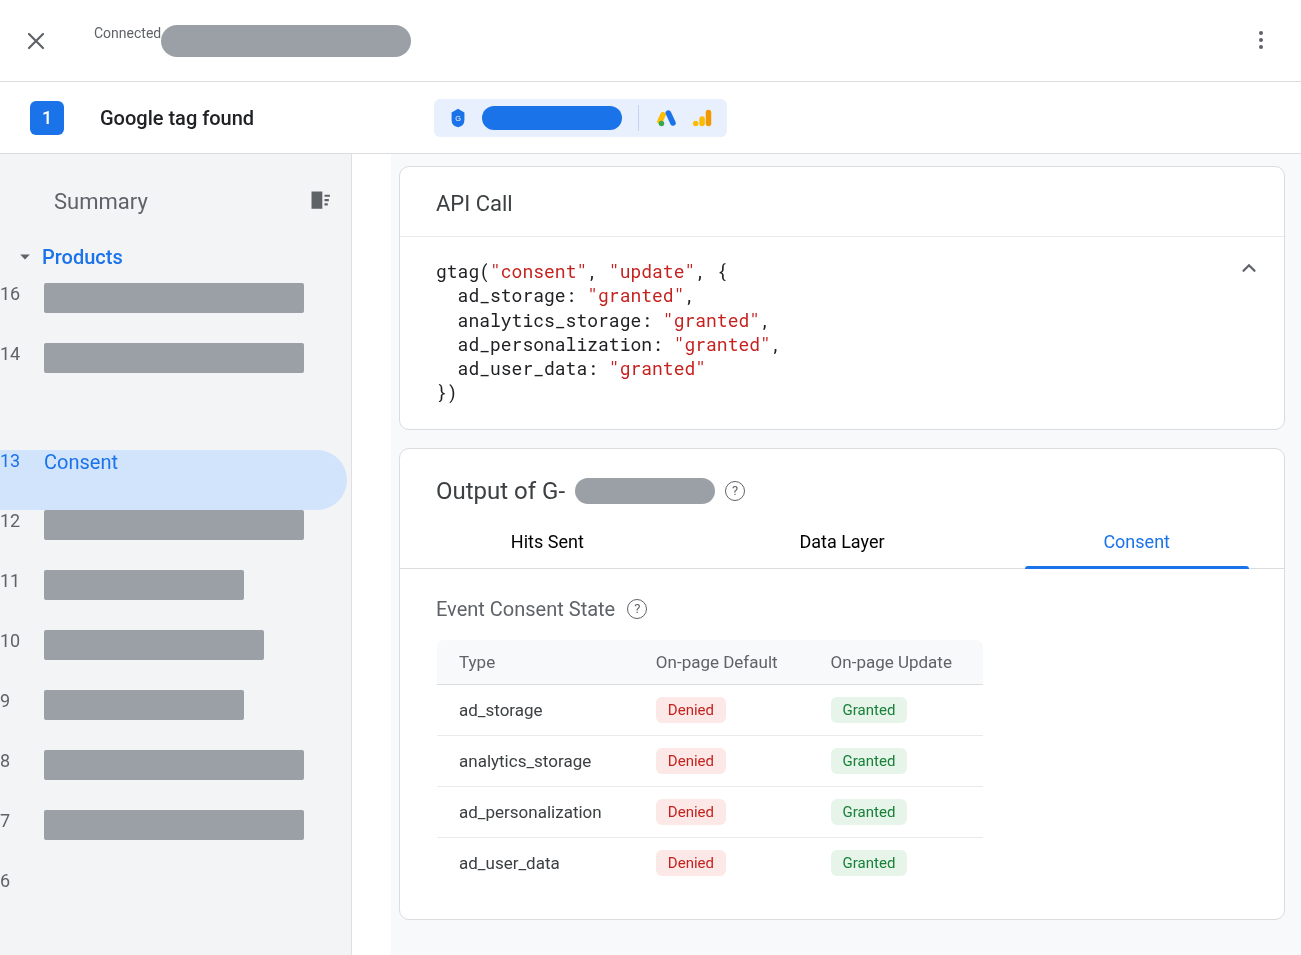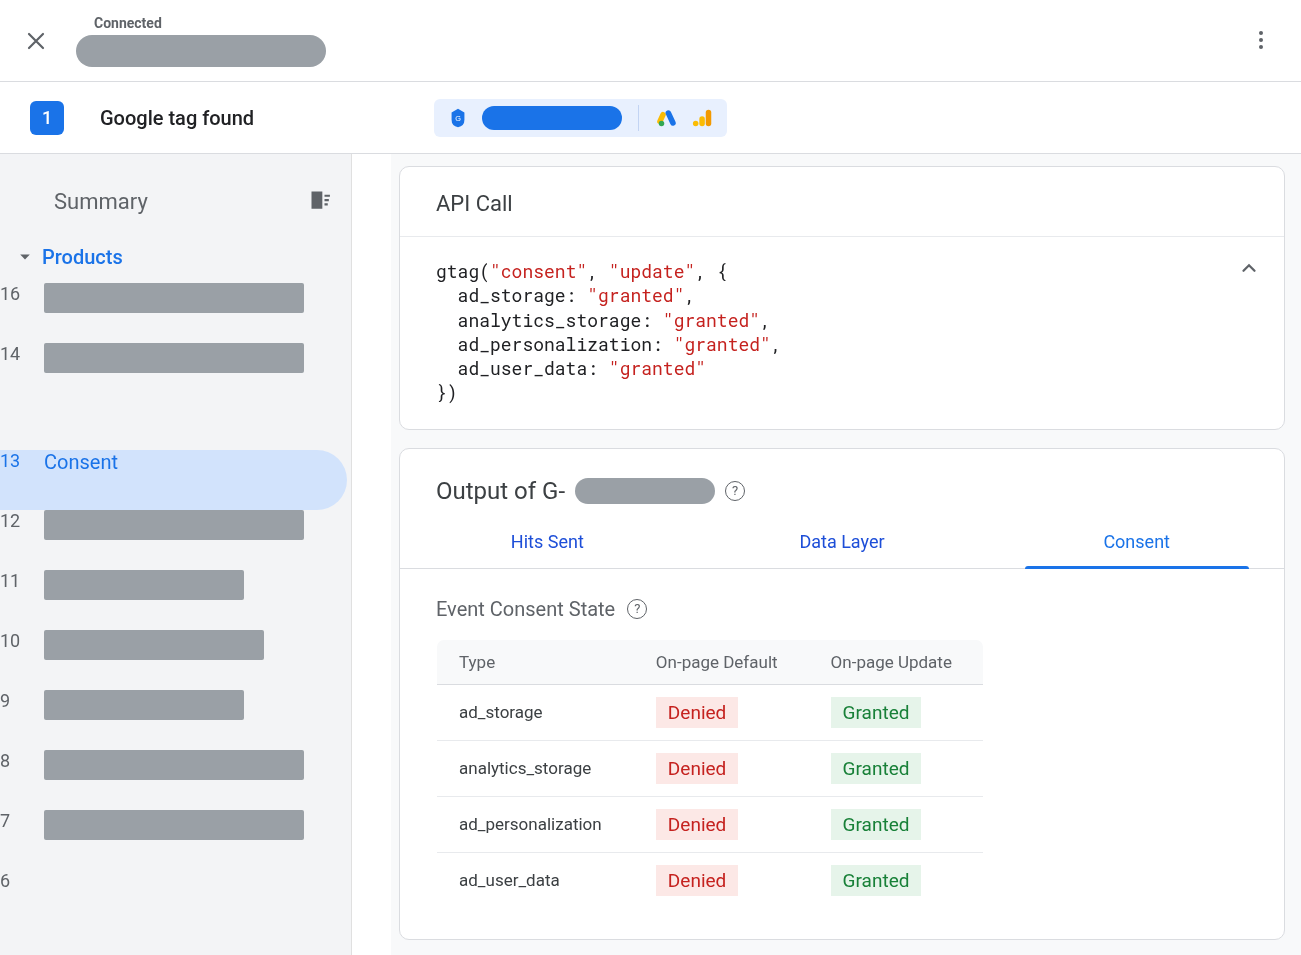--- a/index.html
+++ b/index.html
@@ -21,21 +21,21 @@
     border-bottom: 1px solid #dadce0;
     position: relative;
   }
   .close-x {
     width: 24px; height: 24px;
     margin-right: 28px;
     cursor: pointer;
     color: #5f6368;
   }
   .conn-col {
-    display: flex; flex-direction: column; font-weight: bold;
+    display: flex; 
   }
   .conn-label {
     font-size: 14px;
     color: #5f6368;
     margin-left: 18px;
     margin-bottom: 4px;
   }
   .pill-grey {
     background: #9aa0a6;
     border-radius: 18px;
@@ -212,21 +212,21 @@
   }
   .tabs {
     display: flex;
     border-bottom: 1px solid #dadce0;
   }
   .tab {
     flex: 1;
     text-align: center;
     padding: 16px 0;
     font-size: 18px;
-    color: #1d4ed8;
+    color: #000000;
     cursor: pointer;
     position: relative;
   }
   .tab.active { color:#1a73e8; }
   .tab.active::after {
     content:"";
     position:absolute;
     left: 12%; right:12%;
     bottom:-1px;
     height:3px;
@@ -256,22 +256,22 @@
     font-weight: 400;
     border-bottom: 1px solid #dadce0;
   }
   table.consent-table tbody td {
     border-top: 1px solid #e8eaed;
     color: #3c4043;
   }
   .badge {
     display:inline-block;
     padding: 4px 12px;
-    border-radius: 0;
-    font-size: 19px;
+    border-radius: 6px;
+    font-size: 15px;
   }
   .badge.denied { background:#fce8e6; color:#c5221f; }
   .badge.granted { background:#e6f4ea; color:#188038; }
 </style>
 </head>
 <body>
 
 <div class="topbar">
   <span class="close-x">
     <svg viewBox="0 0 24 24" width="24" height="24">

